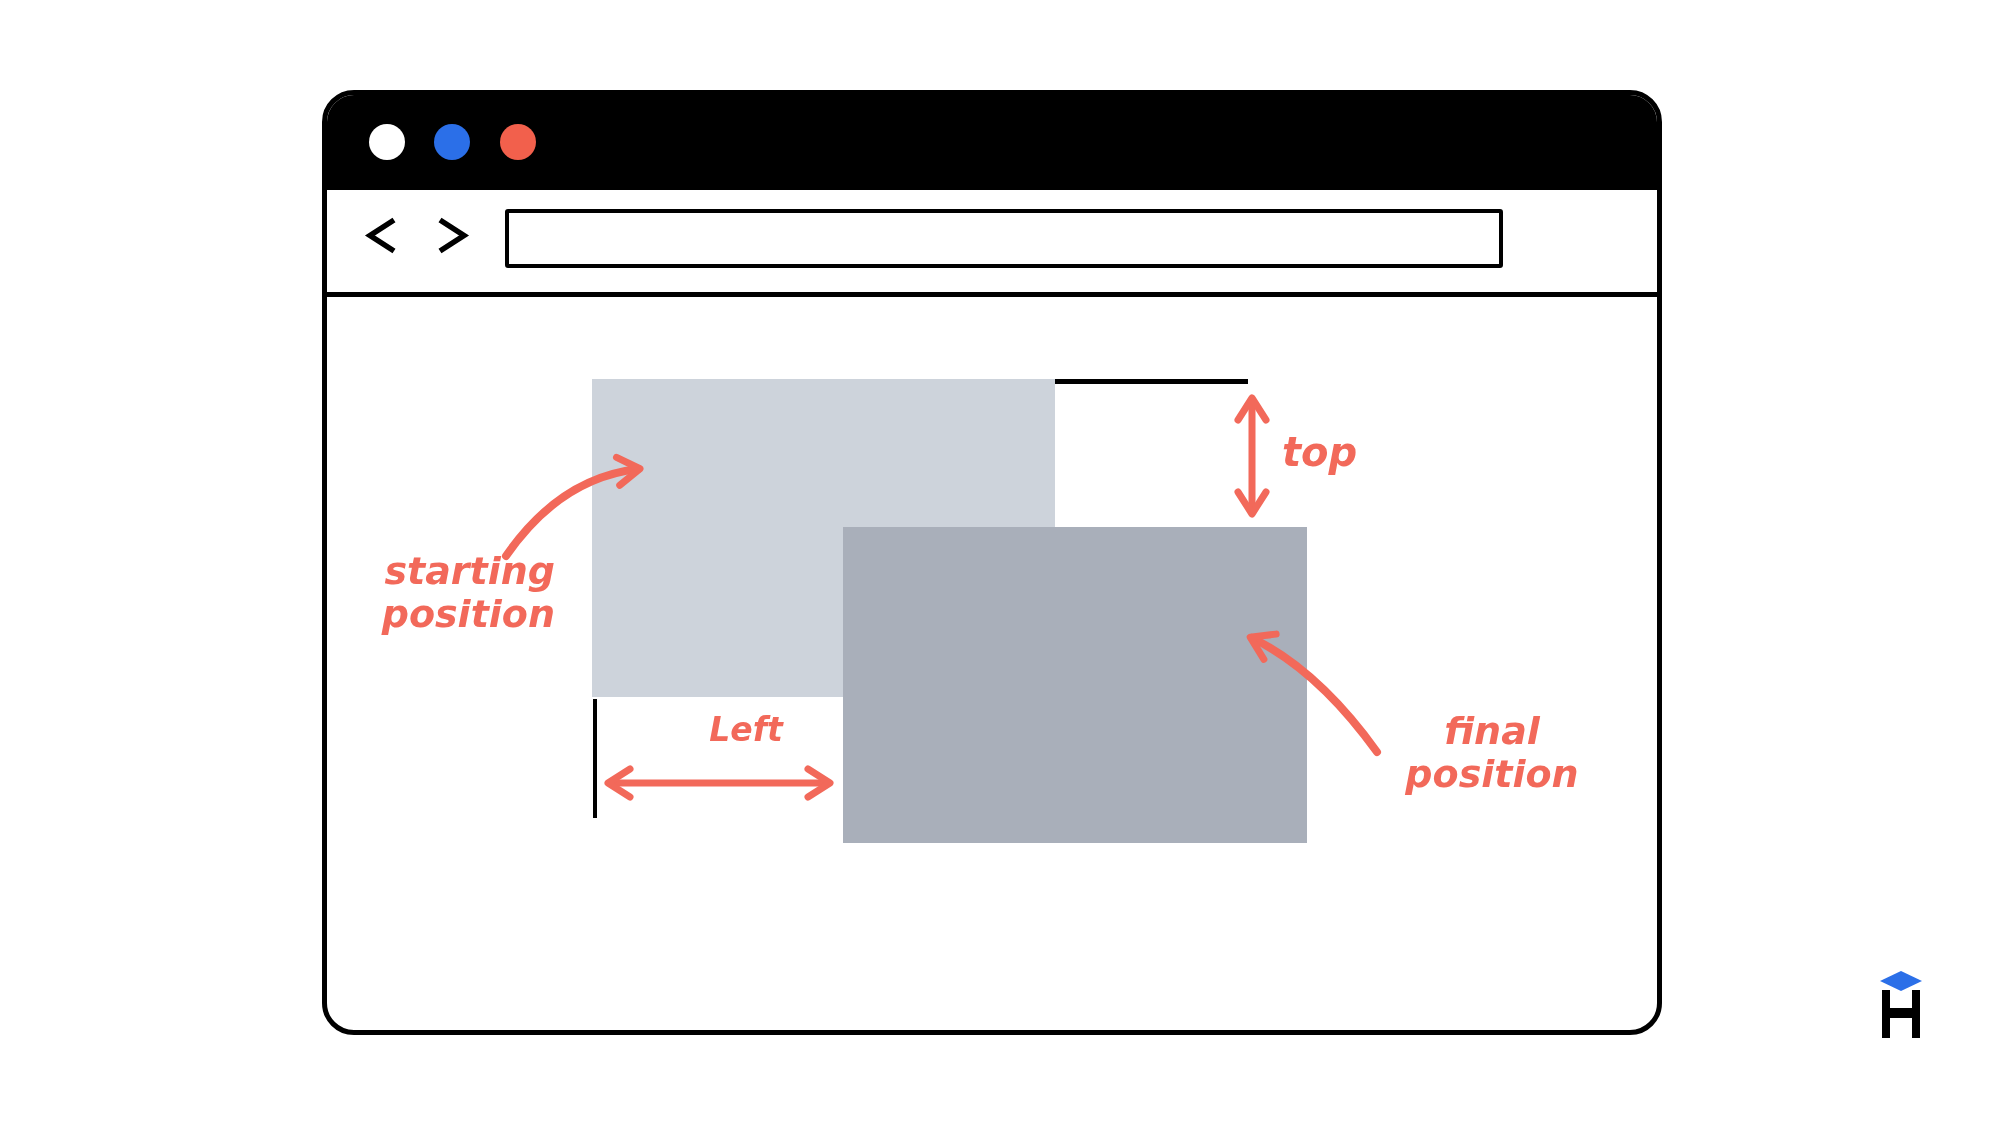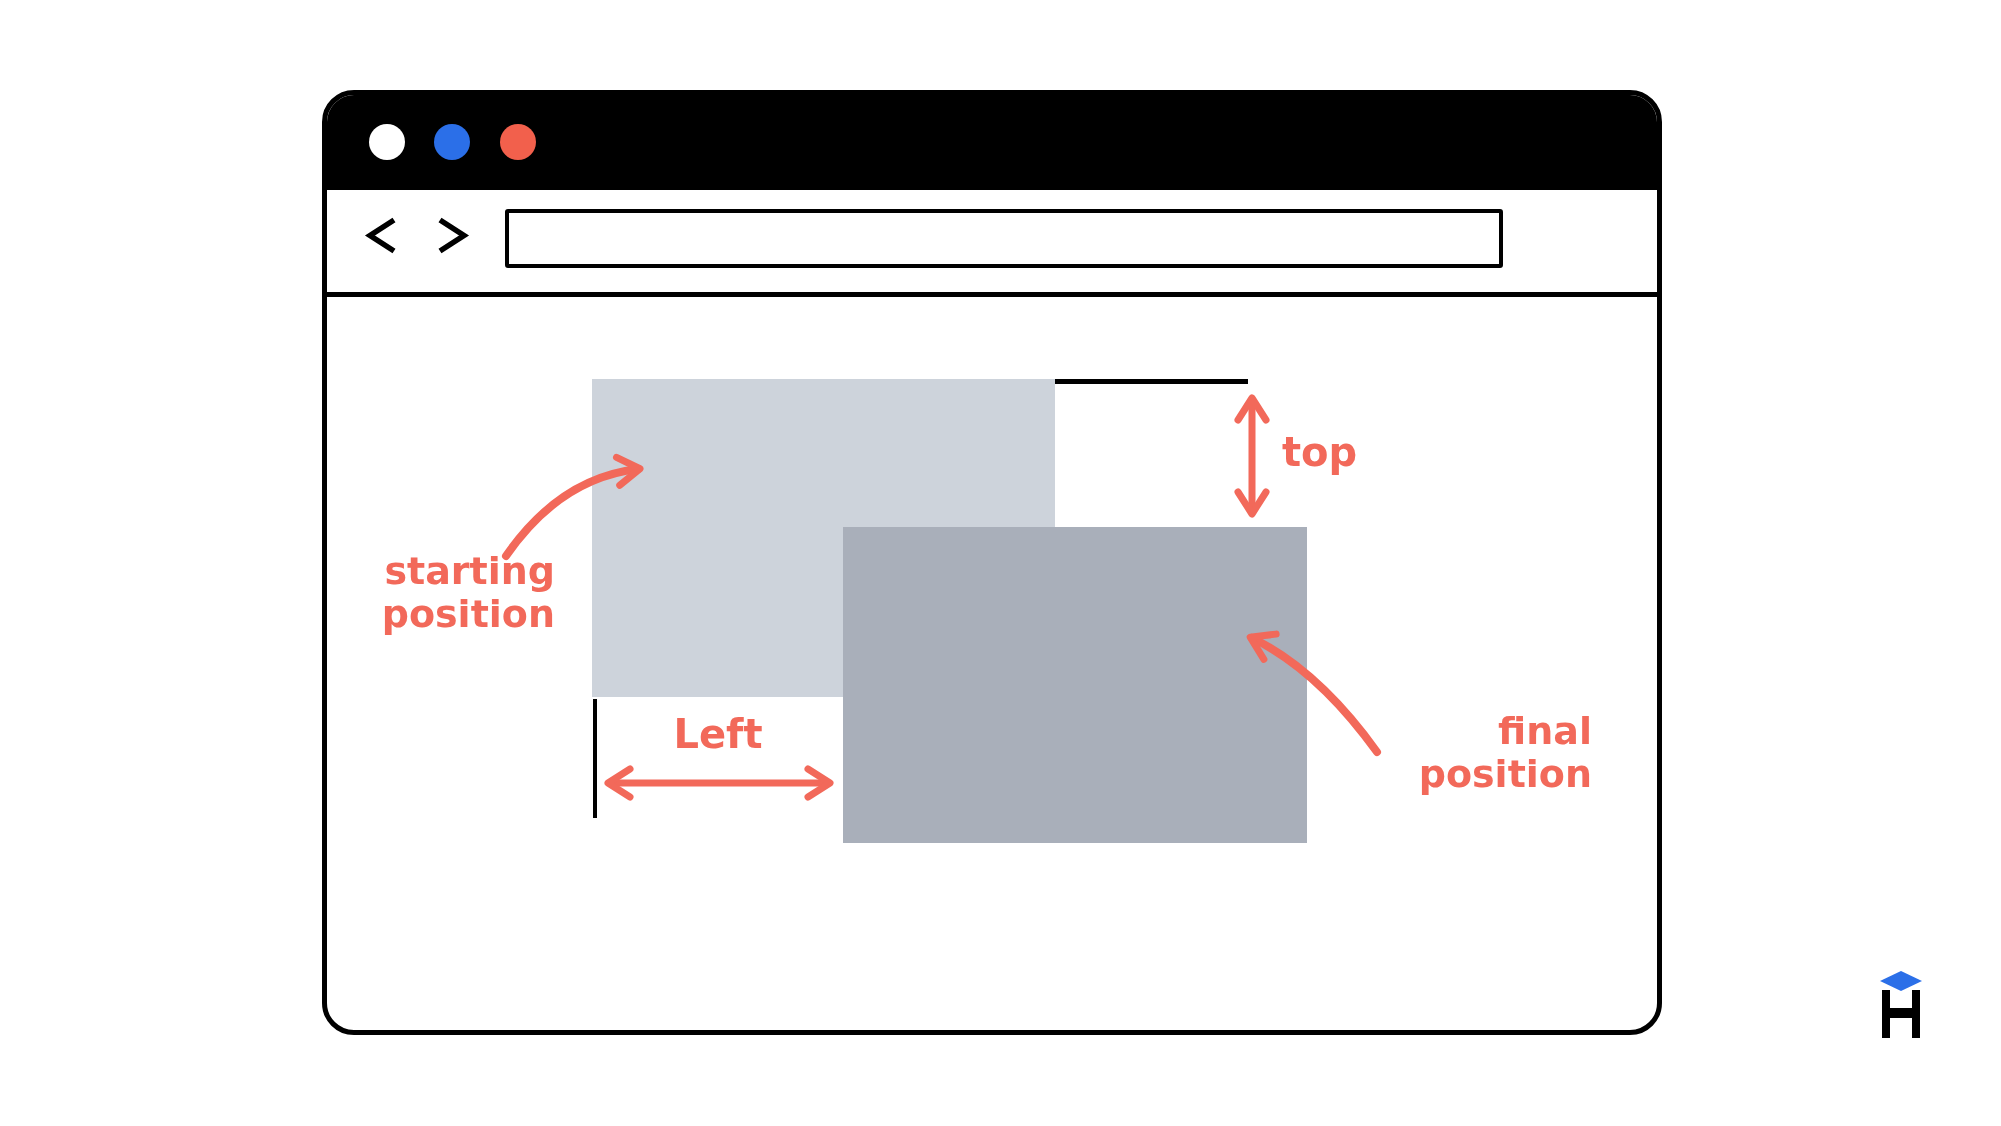--- a/index.html
+++ b/index.html
@@ -43,27 +43,27 @@
   }
   .marker-top-edge{
     position:absolute;left:728px;top:284px;width:193px;height:5px;background:#000;
   }
   .marker-left-edge{
     position:absolute;left:266px;top:604px;width:4px;height:119px;background:#000;
   }
   
   .anno-overlay{position:absolute;left:0;top:0;width:2001px;height:1126px;pointer-events:none;}
   .anno-label{
-    position:absolute;color:#F2695A;font-weight:bold;
+    position:absolute;color:#F2695A;font-style:italic;font-weight:bold;
     line-height:1.12;pointer-events:none;
   }
   .lbl-start{left:365px;top:550px;width:190px;font-size:38px;text-align:right;}
-  .lbl-final{left:1392px;top:710px;width:200px;font-size:38px;text-align:right;}
+  .lbl-final{left:1392px;top:710px;width:200px;font-size:38px;text-align:center;}
   .lbl-top{left:1282px;top:430px;font-size:40px;}
-  .lbl-left{left:648px;top:712px;width:140px;font-size:40px;text-align:center;}
+  .lbl-left{left:676px;top:712px;width:140px;font-size:33px;text-align:center;}
   
   .logo{position:absolute;left:1878px;top:966px;width:46px;height:74px;}
 </style>
 </head>
 <body>
 
 <div class="browser-window">
 
   <div class="titlebar">
     <div class="traffic-light tl-white"></div>

